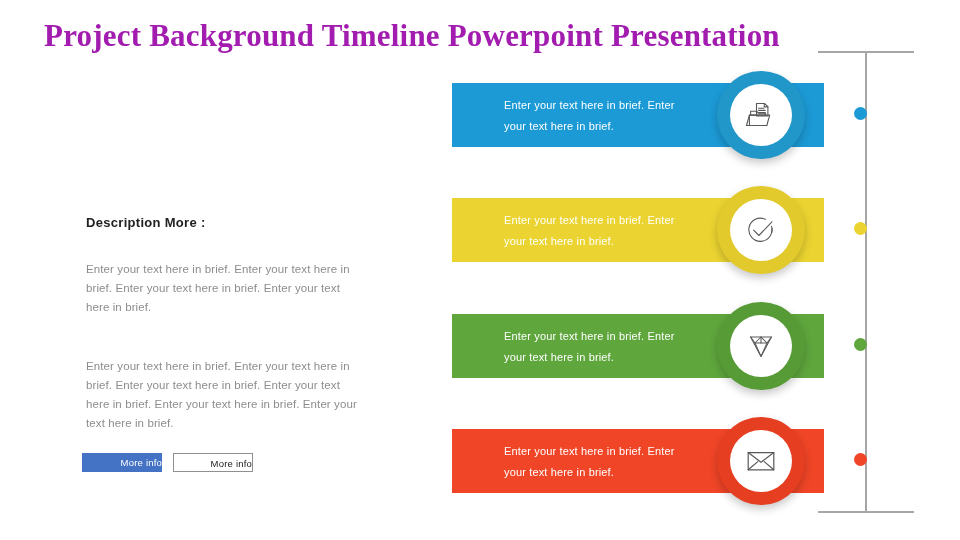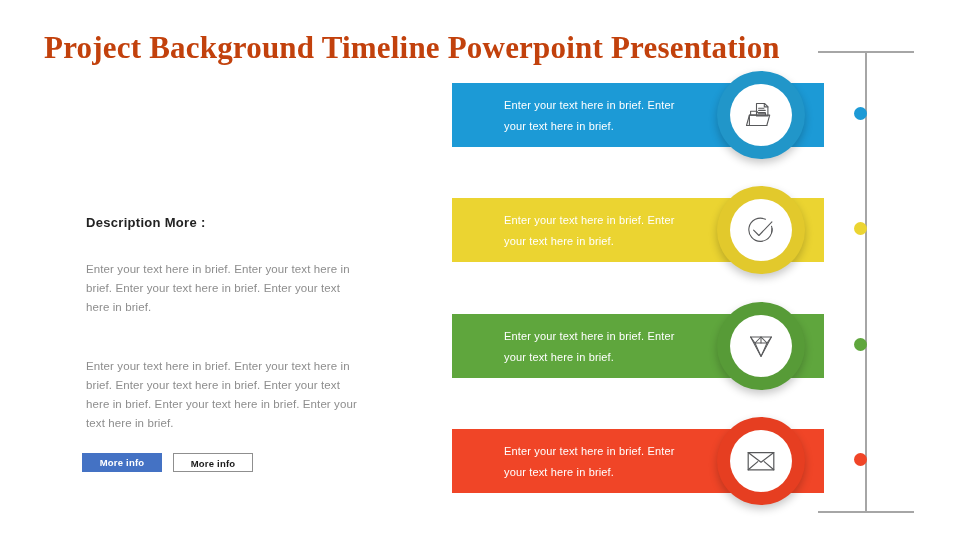--- a/index.html
+++ b/index.html
@@ -21,25 +21,24 @@
 
   
   #slide-title {
     position: absolute;
     left: 44px;
     top: 17px;
     width: 890px;
     font-family: "Liberation Serif", "DejaVu Serif", serif;
     font-size: 31px;
     font-weight: bold;
-    color: #c2410c;
+    color: #a21caf;
     letter-spacing: 0.2px;
     white-space: nowrap;
     line-height: 38px;
-    margin-top: 12px;
   }
 
   
   #desc-heading {
     position: absolute;
     left: 86px;
     top: 215px;
     font-size: 13px;
     font-weight: bold;
     color: #222222;
@@ -61,23 +60,23 @@
     left: 86px;
     top: 357px;
     width: 278px;
   }
 
   
   .btn {
     position: absolute;
     height: 19px;
     line-height: 19px;
-    text-align: center;
+    text-align: right;
     font-size: 9.5px;
-    font-weight: bold;
+    font-weight: normal;
     letter-spacing: 0.2px;
     box-sizing: border-box;
     cursor: pointer;
     user-select: none;
   }
   #btn-primary {
     left: 82px;
     top: 453px;
     width: 80px;
     background: #4472C4;

